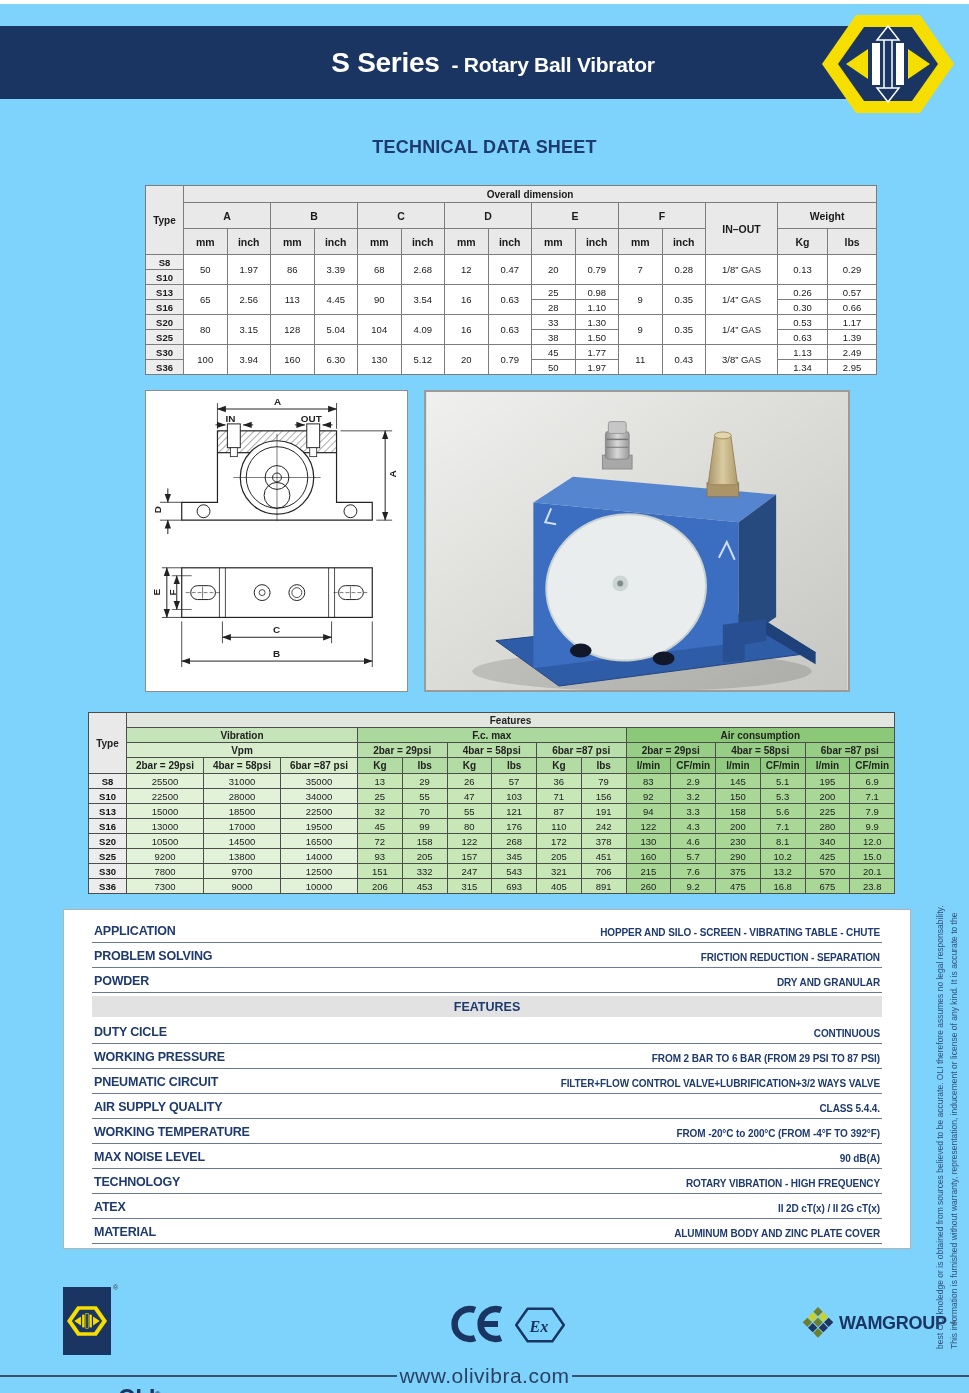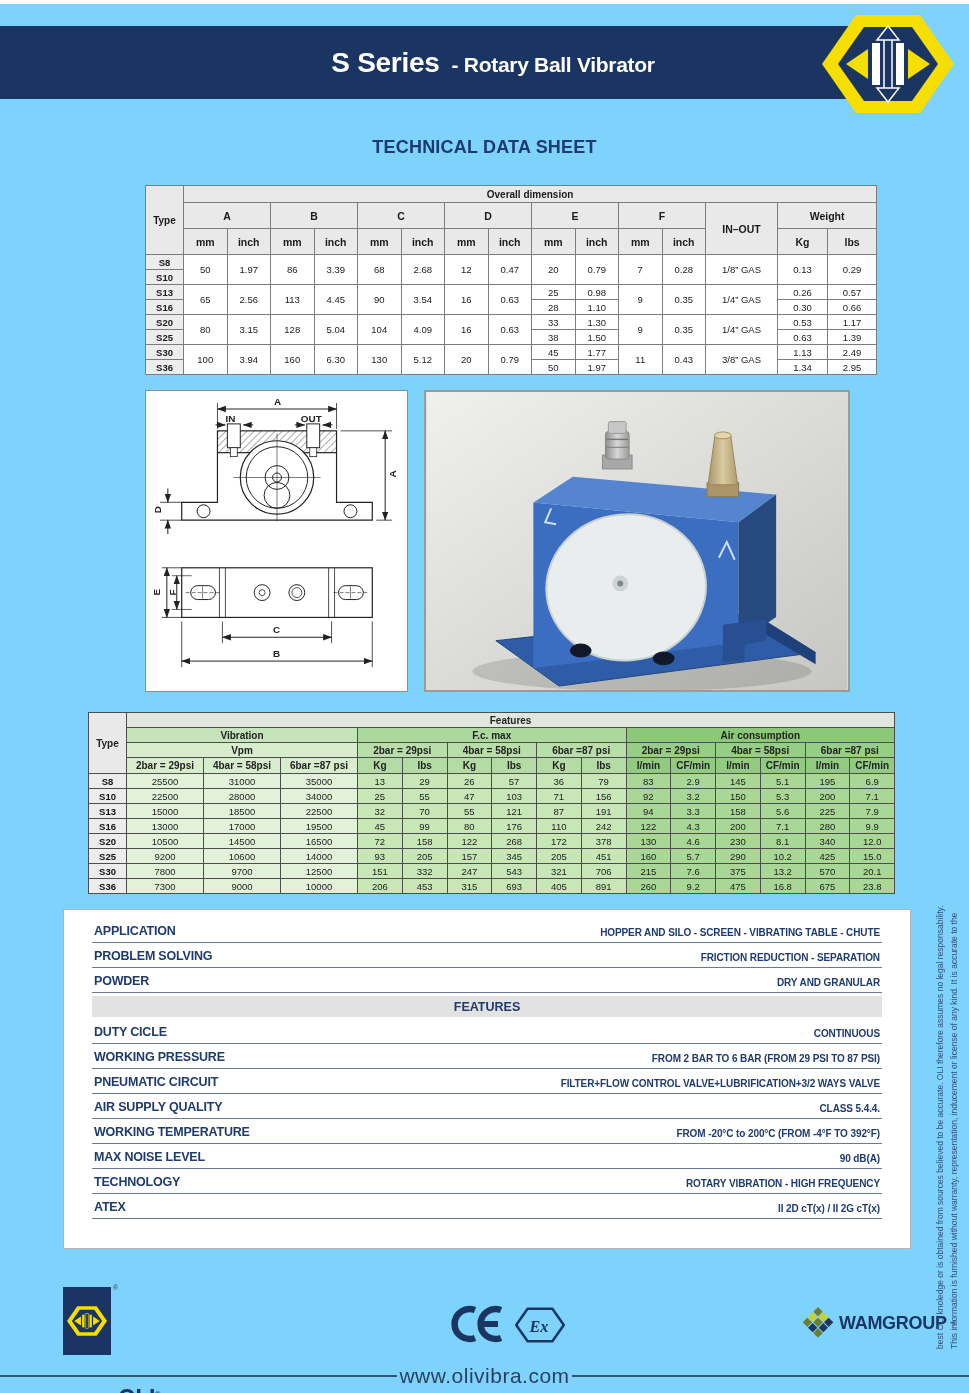--- a/index.html
+++ b/index.html
@@ -508,21 +508,21 @@
           <td class="fa">4.6</td>
           <td class="fa">230</td>
           <td class="fa">8.1</td>
           <td class="fa">340</td>
           <td class="fa">12.0</td>
         </tr>
 
         <tr class="frow">
           <td class="ft">S25</td>
           <td class="fv">9200</td>
-          <td class="fv">10600</td>
+          <td class="fv">13800</td>
           <td class="fv">14000</td>
           <td class="ff">93</td>
           <td class="ff">205</td>
           <td class="ff">157</td>
           <td class="ff">345</td>
           <td class="ff">205</td>
           <td class="ff">451</td>
           <td class="fa">160</td>
           <td class="fa">5.7</td>
           <td class="fa">290</td>
@@ -625,20 +625,24 @@
         <div class="irow">
           <span class="lbl">TECHNOLOGY</span>
           <span class="val">ROTARY VIBRATION - HIGH FREQUENCY</span>
         </div>
 
         <div class="irow">
           <span class="lbl">ATEX</span>
           <span class="val">II 2D cT(x) / II 2G cT(x)</span>
         </div>
 
+        <div class="irow">
+          <span class="lbl">MATERIAL</span>
+          <span class="val">ALUMINUM BODY AND  ZINC PLATE  COVER</span>
+        </div>
       </div>
   </div>
 
   <div class="oli-box">
     <svg viewBox="0 0 132 110">
       <polygon points="0,55 34,6 98,6 132,55 98,104 34,104" fill="#f6df00"></polygon>
       <polygon points="16,55 42,18 90,18 116,55 90,92 42,92" fill="#1a3562"></polygon>
       <polygon points="24,55 46,40 46,70" fill="#f6df00"></polygon>
       <polygon points="108,55 86,40 86,70" fill="#f6df00"></polygon>
       <rect x="50" y="34" width="8" height="42" fill="#f6df00"></rect>

